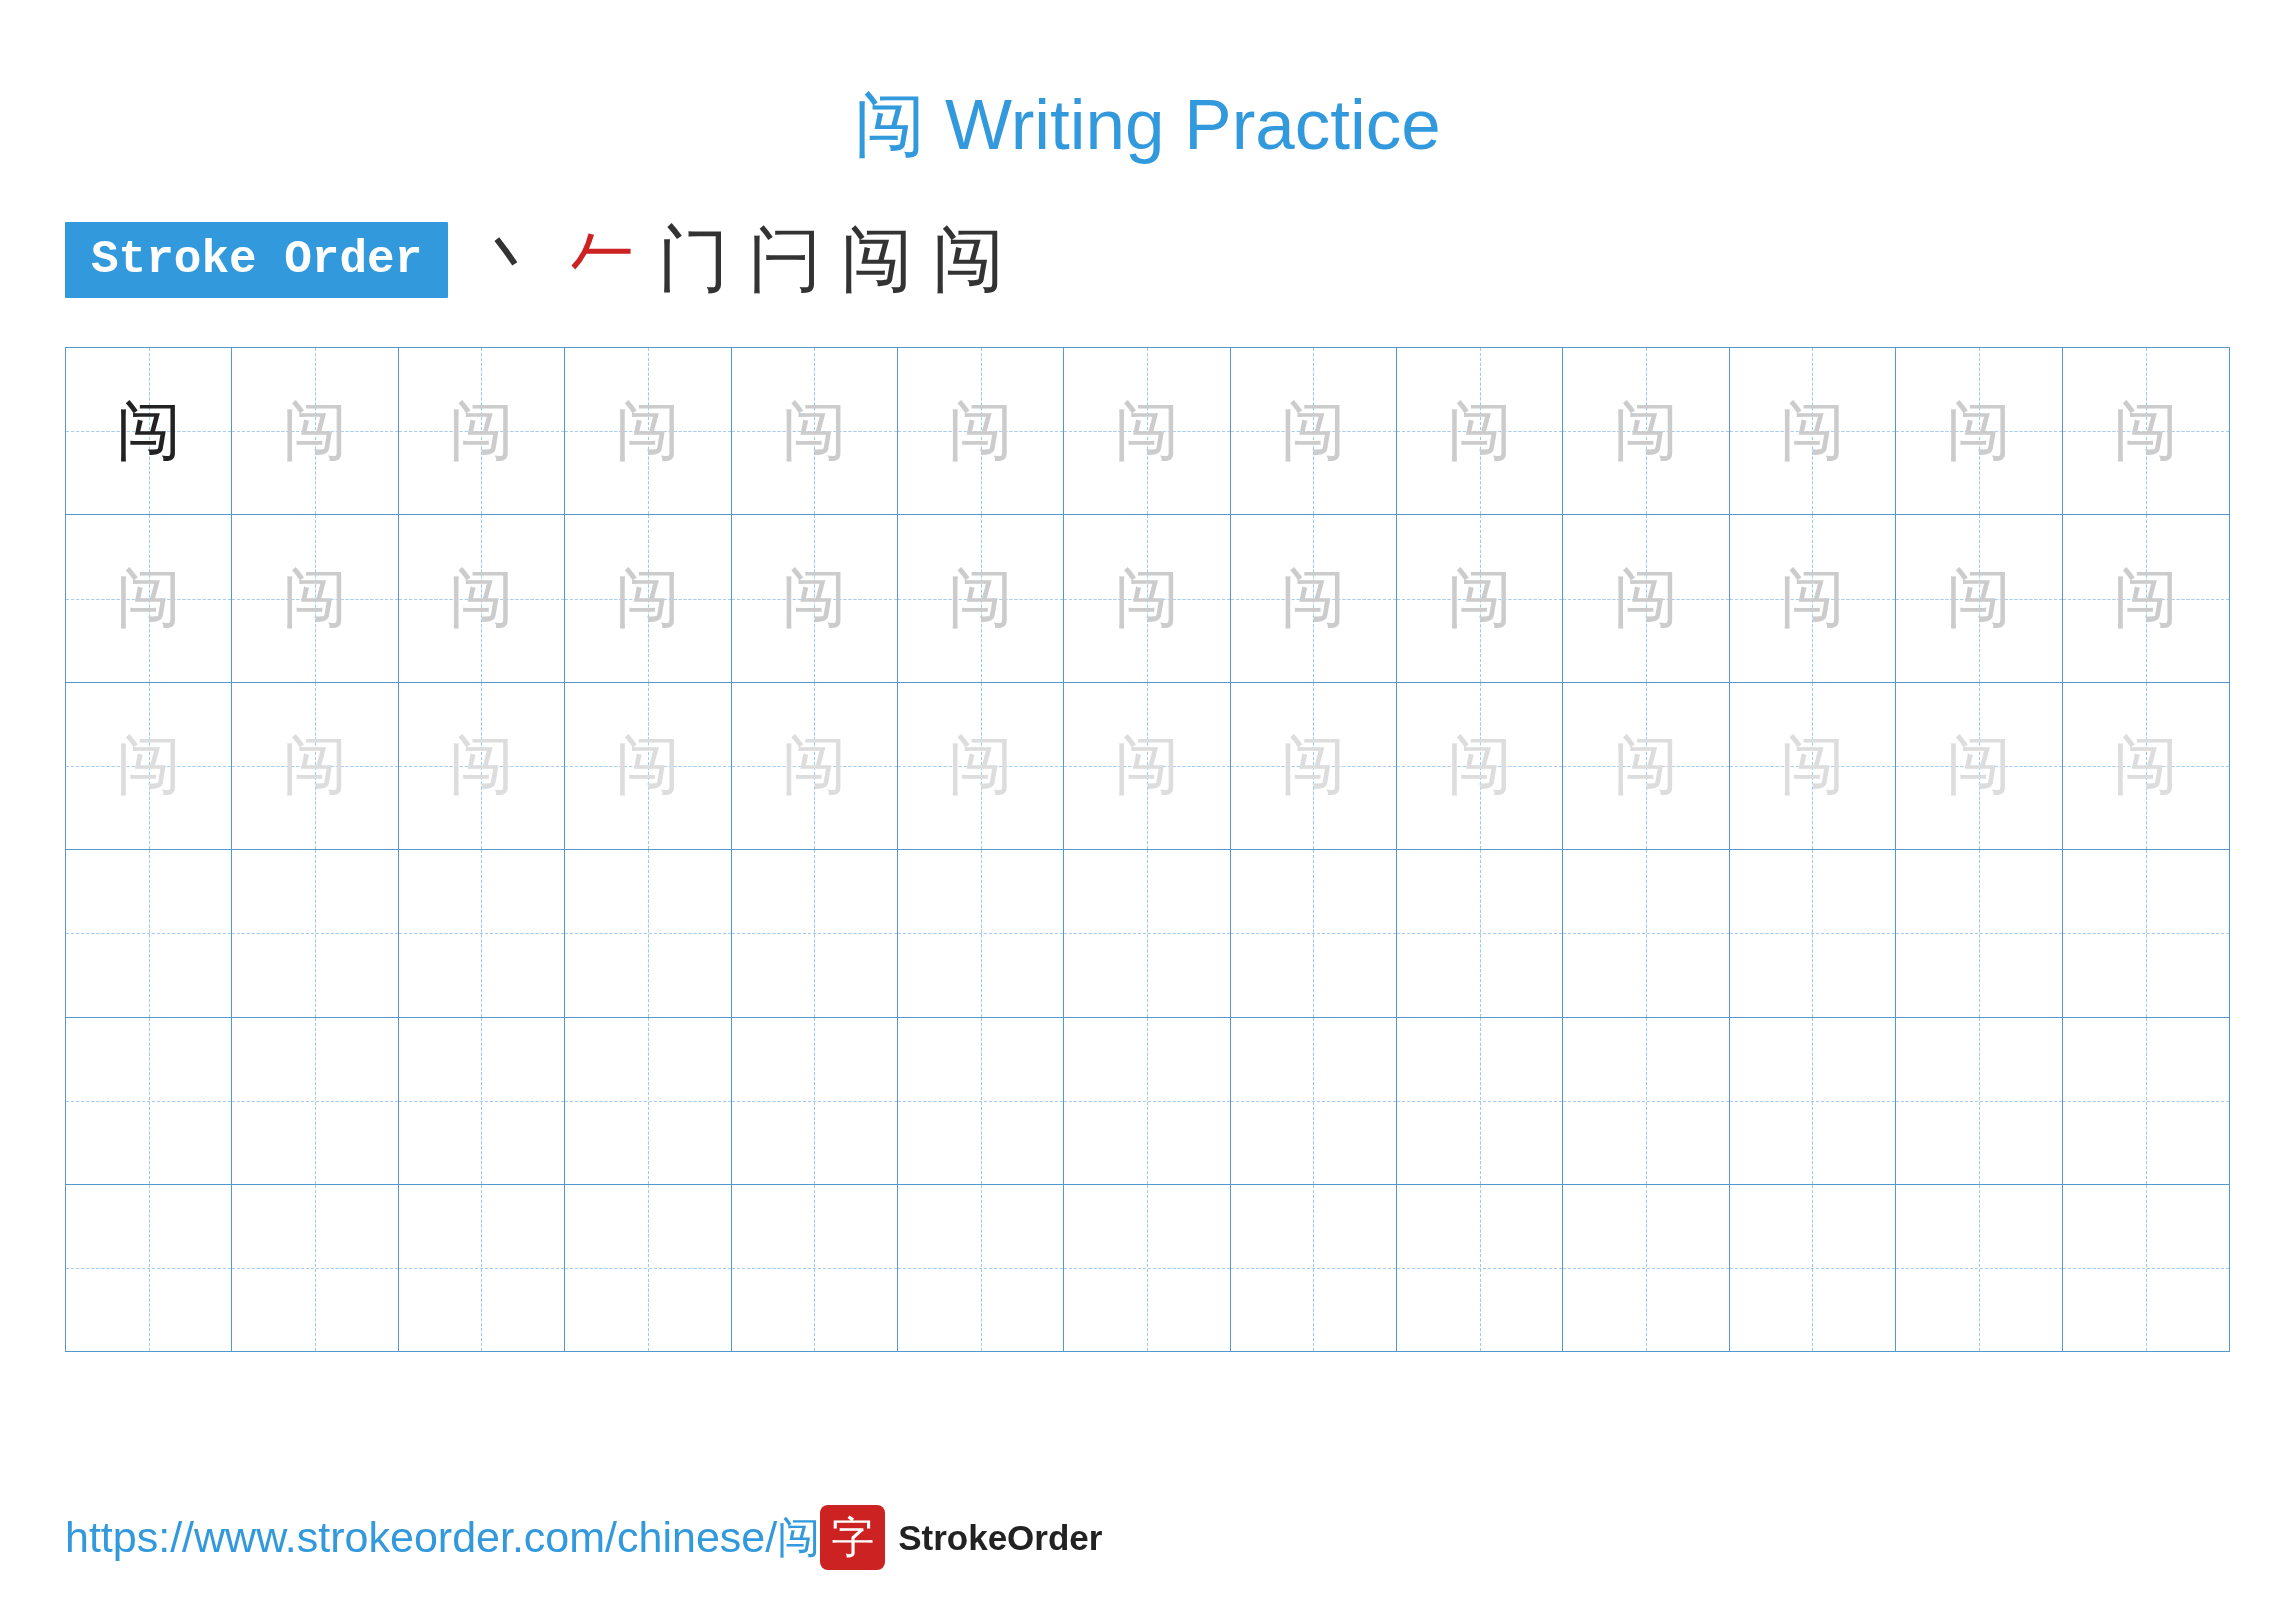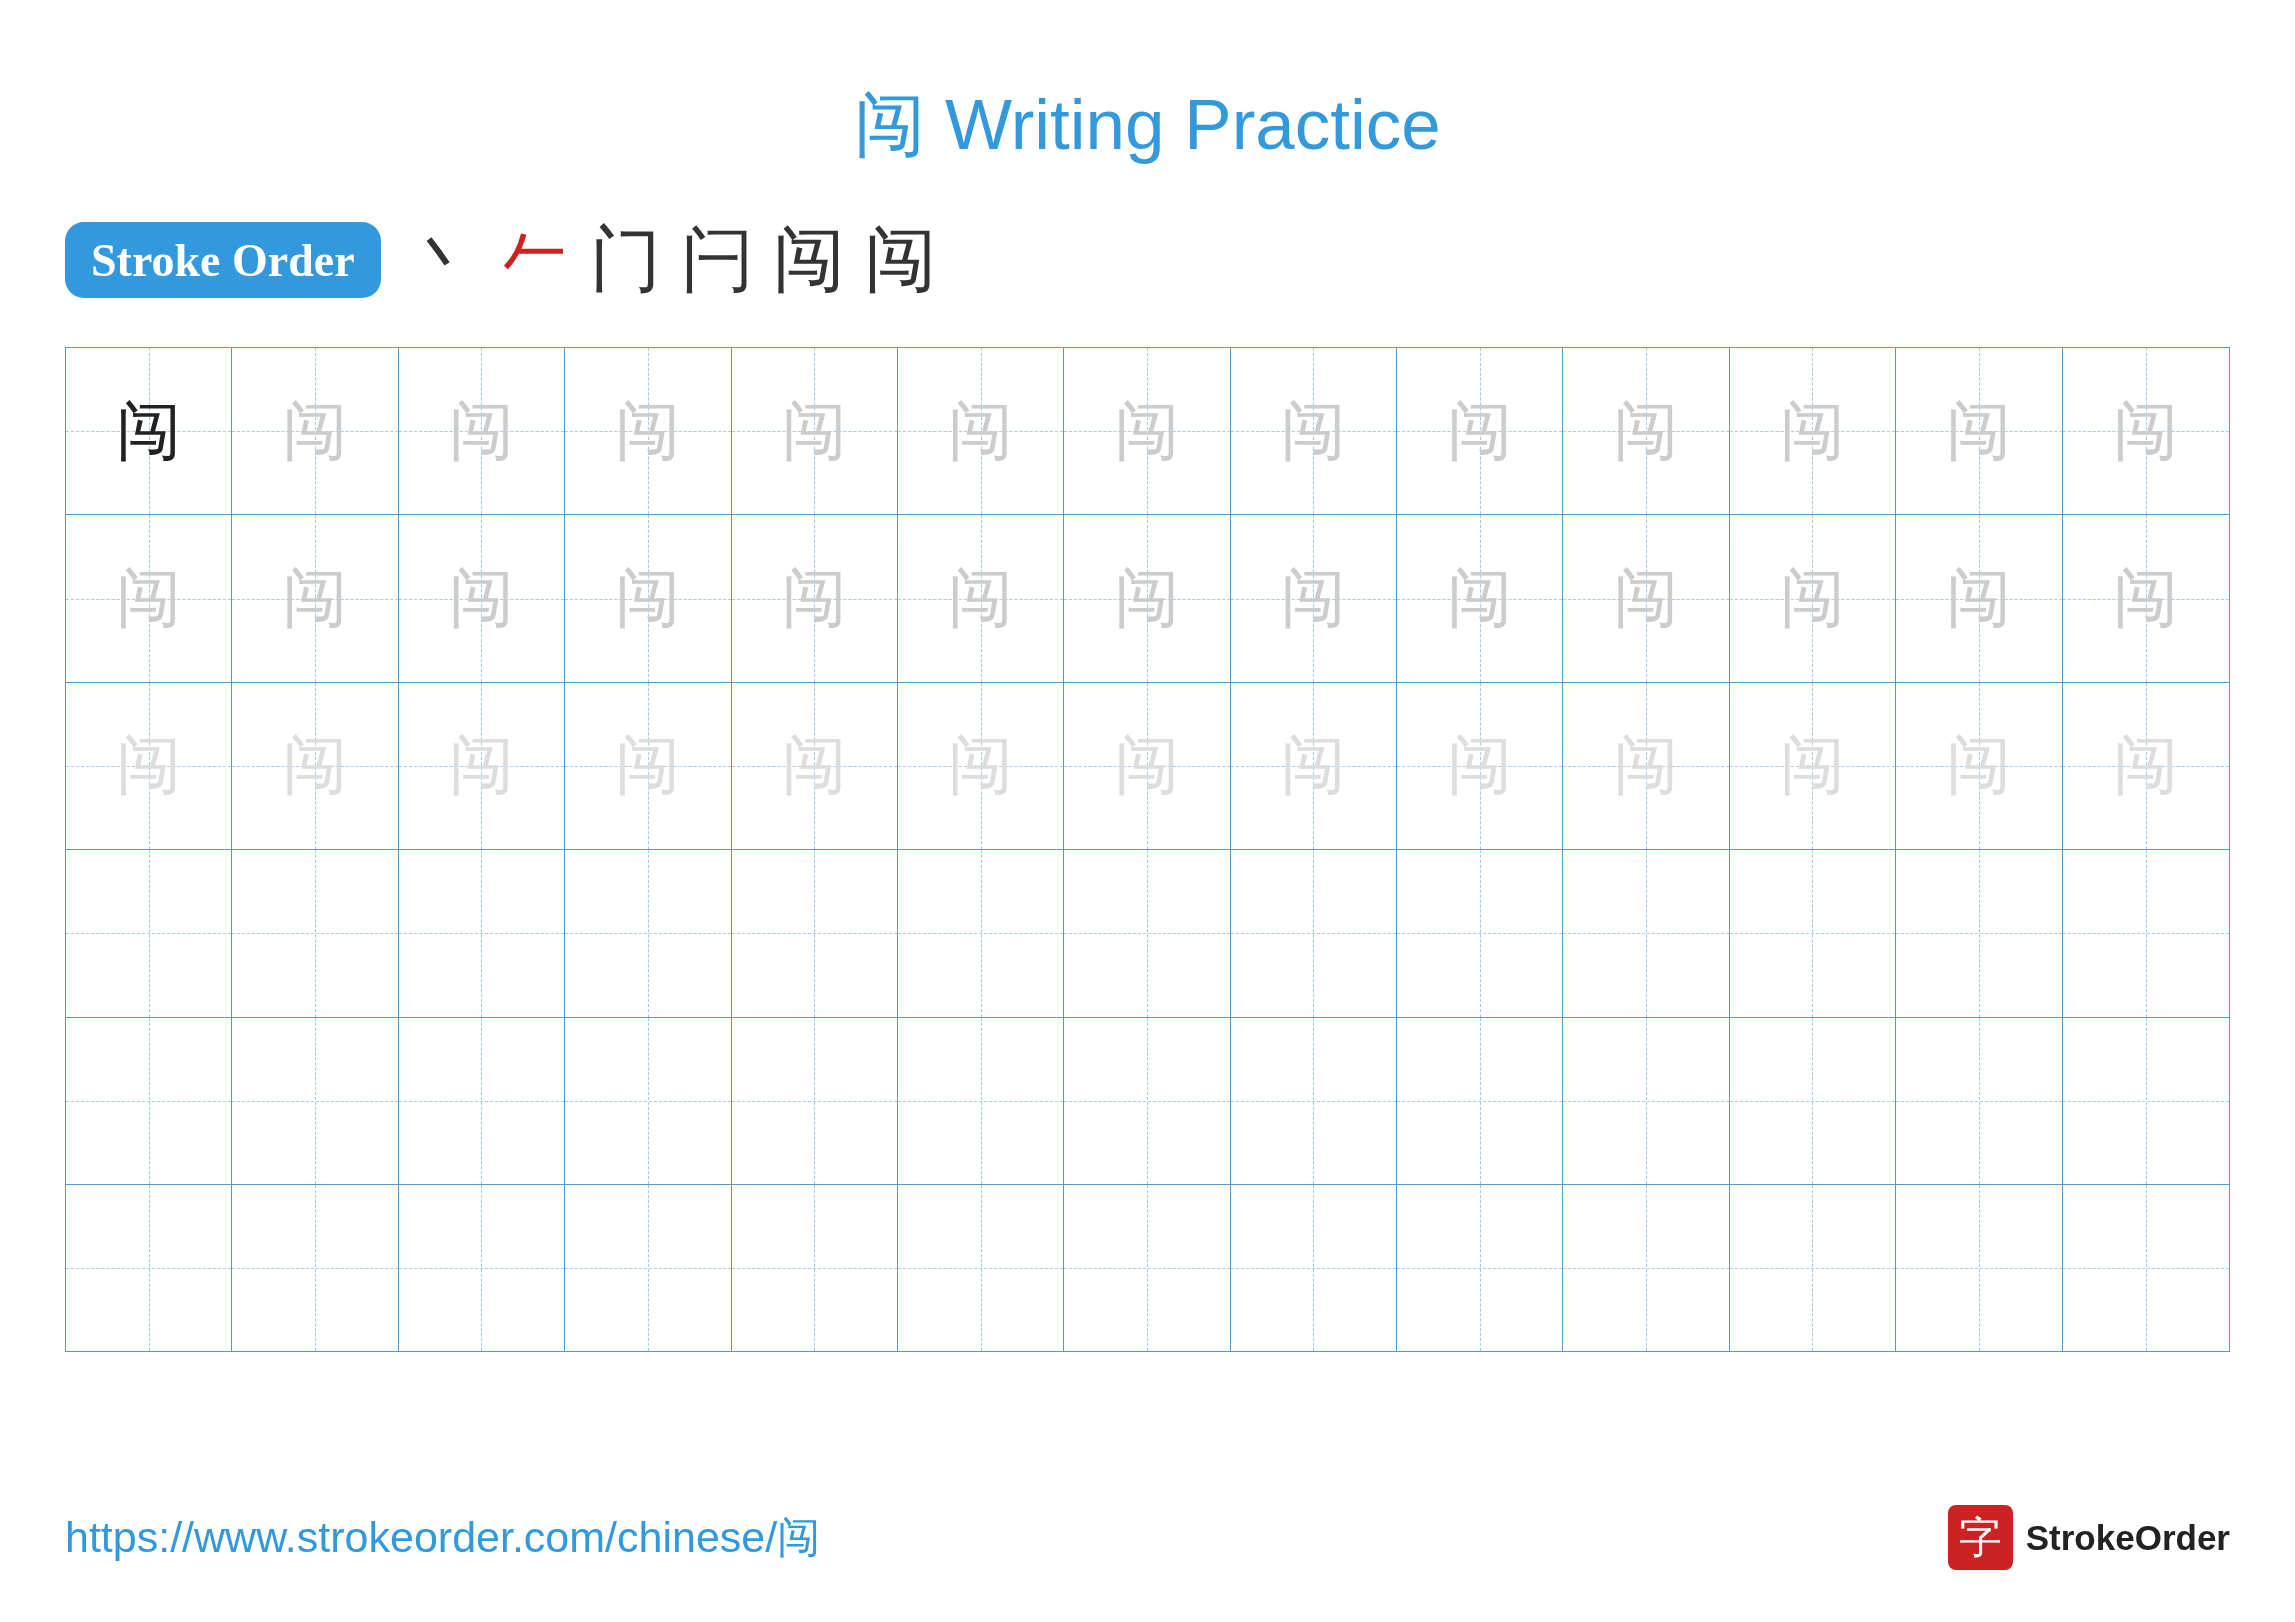--- a/index.html
+++ b/index.html
@@ -33,24 +33,24 @@
     .stroke-order-section {
       display: flex;
       align-items: center;
       margin-bottom: 39px;
       gap: 26px;
     }
 
     .stroke-order-badge {
       background: #3399dd;
       color: white;
-      font-family: Liberation Serif, serif;
+      font-family: Liberation Mono, monospace;
       font-size: 46px;
       padding: 11.8px 26px;
-      border-radius: 19px;
+      border-radius: 1px;
       white-space: nowrap;
       font-weight: bold;
     }
 
     .stroke-sequence {
       display: flex;
       align-items: center;
       gap: 19.6px;
       font-size: 72px;
     }
@@ -130,21 +130,21 @@
       color: #dddddd;
     }
 
     .footer {
       position: absolute;
       bottom: 52px;
       left: 65px;
       right: 65px;
       display: flex;
       align-items: center;
-      justify-content: space-between;
+      justify-content: flex-start;
     }
 
     .footer-url {
       color: #3399dd;
       font-family: Arial, sans-serif;
       font-size: 43px;
       text-decoration: none;
     }
 
     .footer-logo {

